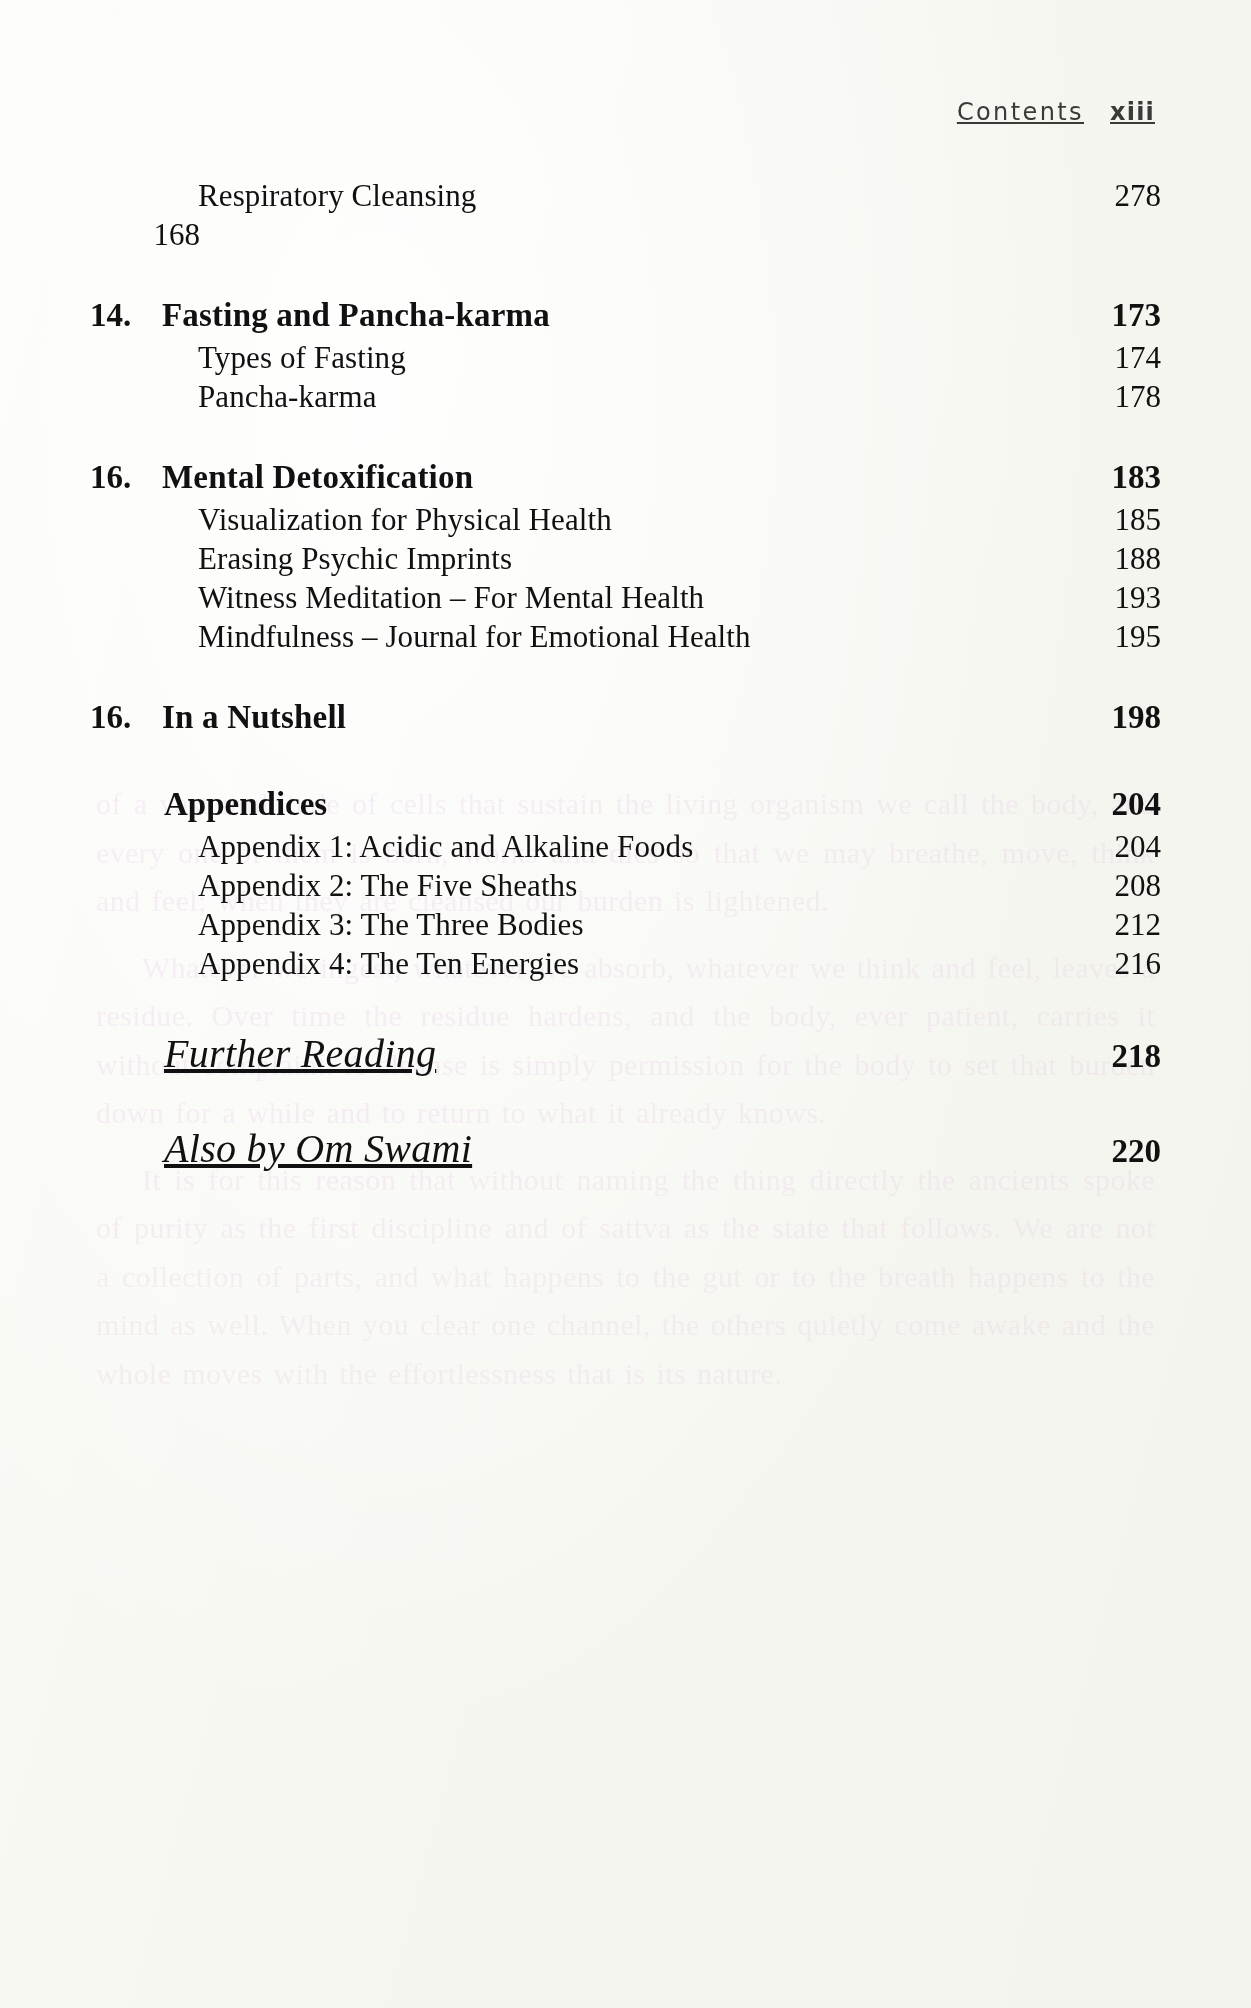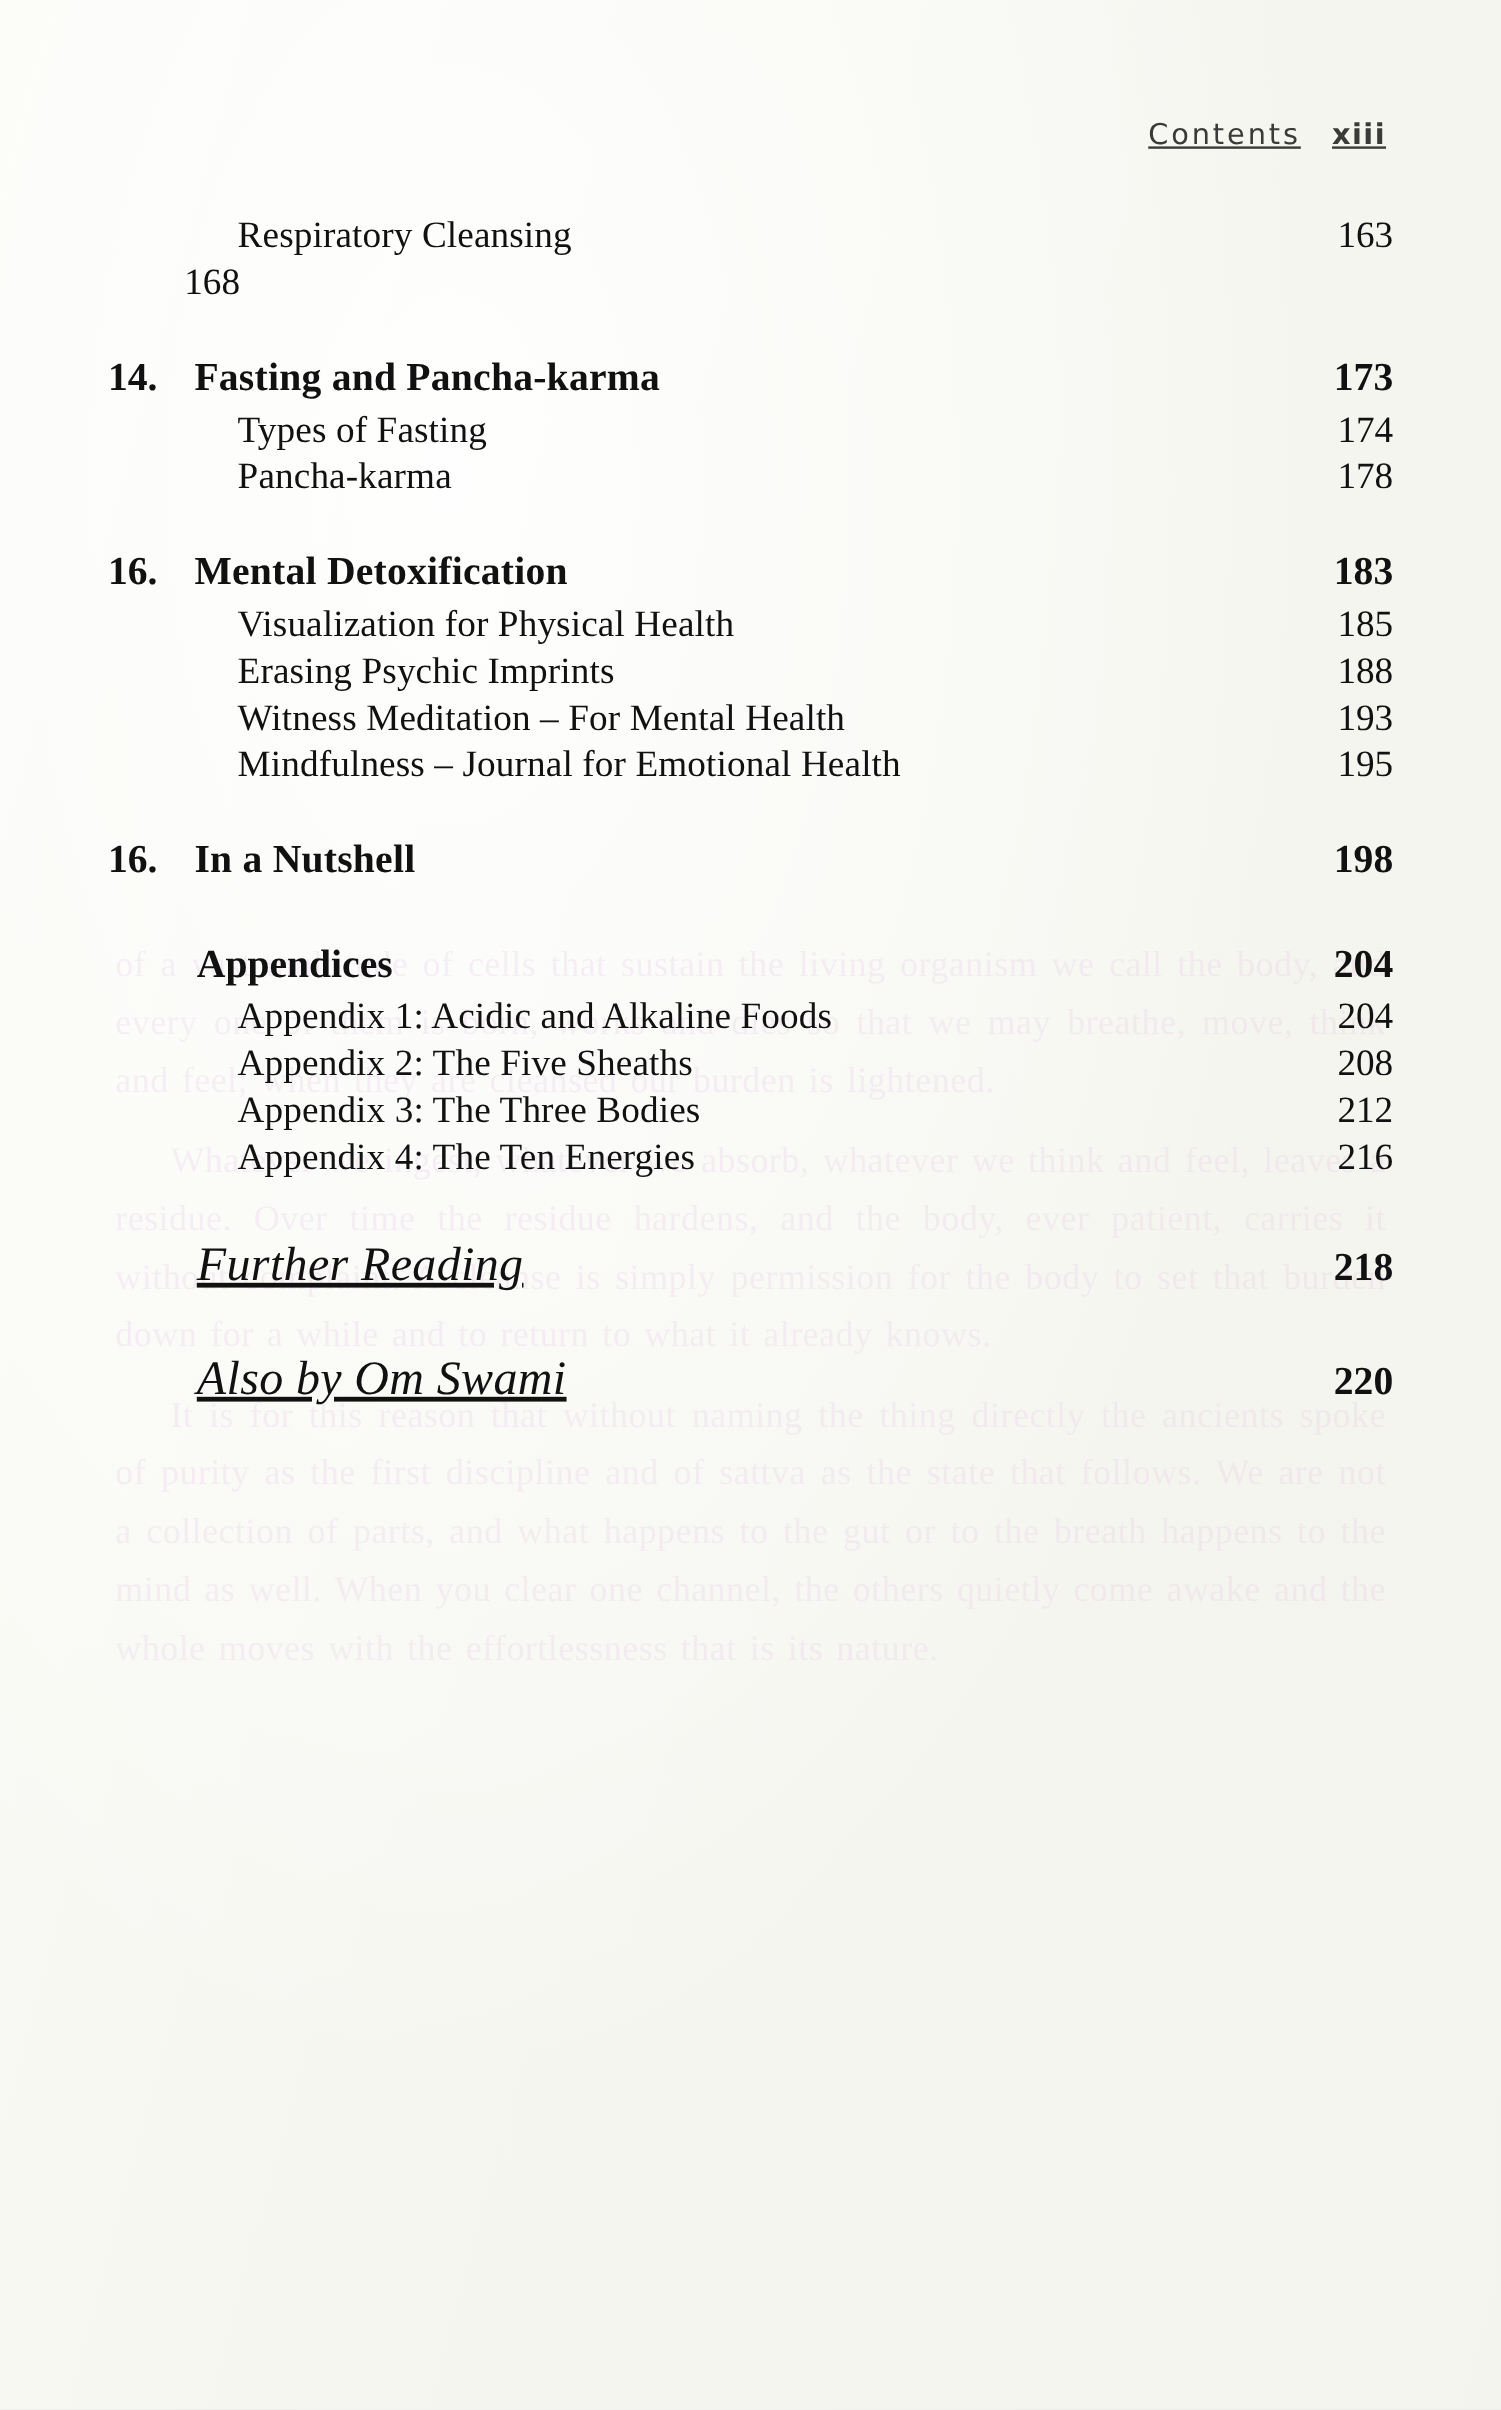--- a/index.html
+++ b/index.html
@@ -183,21 +183,21 @@
       <p class="ind">It is for this reason that without naming the thing directly the ancients spoke of purity as the first discipline and of sattva as the state that follows. We are not a collection of parts, and what happens to the gut or to the breath happens to the mind as well. When you clear one channel, the others quietly come awake and the whole moves with the effortlessness that is its nature.</p>
     </div>
 
   <div class="running-head">
     <span class="rh-label">Contents</span><span class="rh-folio">xiii</span>
   </div>
 
   <div class="toc" id="toc">
       <div class="row sub first">
         <div class="title-col">Respiratory Cleansing</div>
-        <div class="folio-col">163</div>
+        <div class="folio-col">278</div>
       </div>
       <div class="row sub">
         <div class="folio-col">168</div>
       </div>
       <div class="row chapter">
         <div class="num-col">14.</div>
         <div class="title-col">Fasting and Pancha-karma</div>
         <div class="folio-col">173</div>
       </div>
       <div class="row sub">

